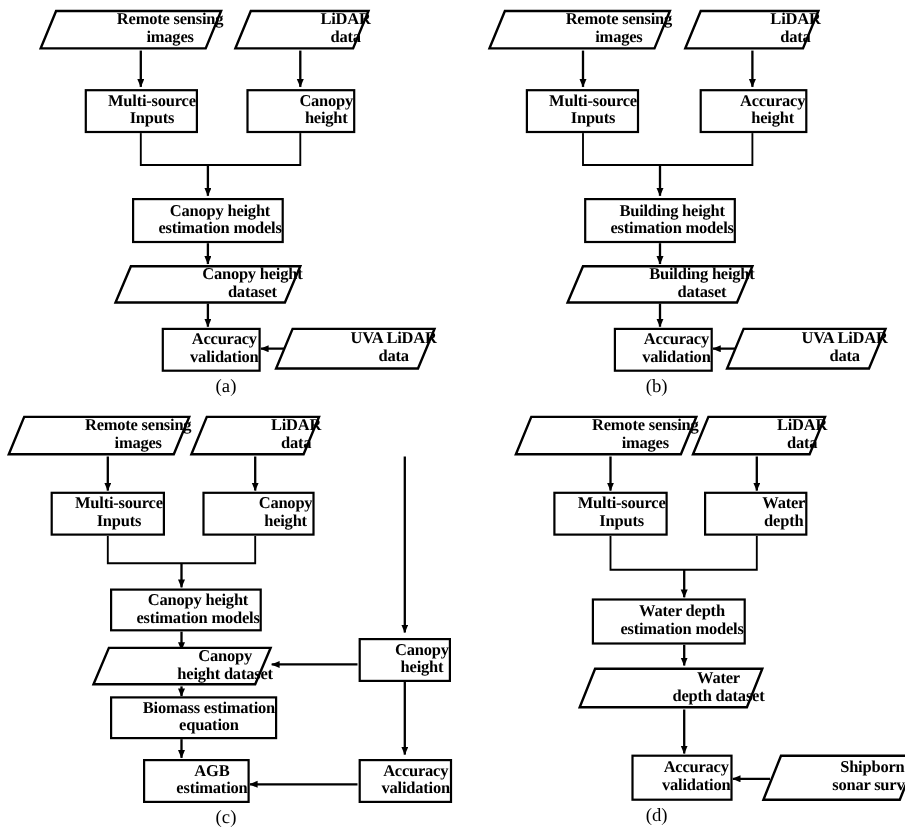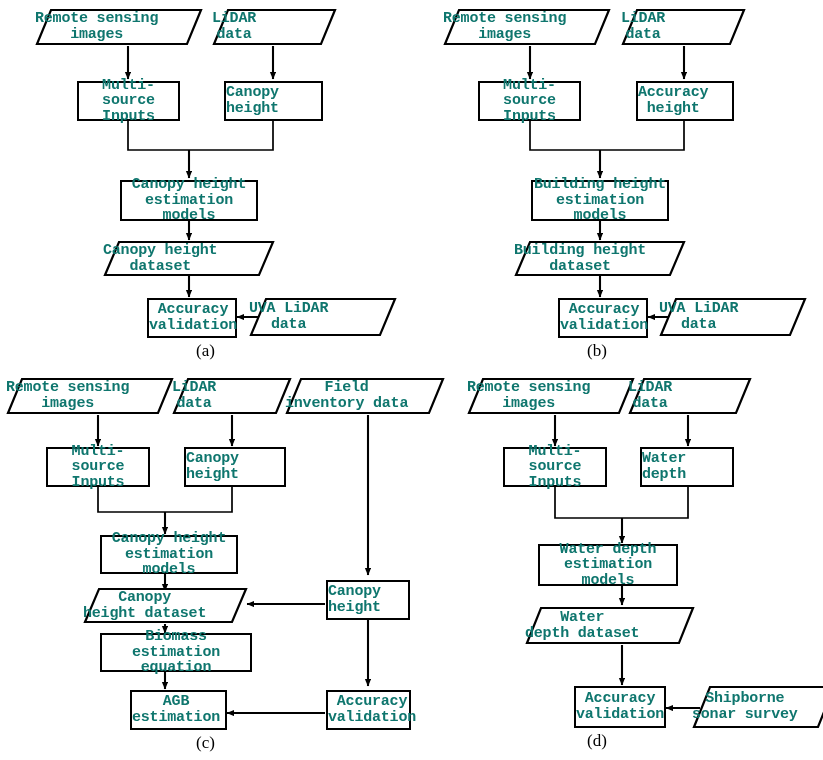--- a/index.html
+++ b/index.html
@@ -1,22 +1,22 @@
 <!DOCTYPE html>
 <html><head>
 <meta charset="utf-8">
 <style>
   html,body{margin:0;padding:0;background:#ffffff;}
   body{width:823px;height:760px;overflow:hidden;
        font-family:"Liberation Serif","DejaVu Serif",serif;}
   #canvas{position:relative;width:823px;height:760px;background:#fff;}
   svg.flow{position:absolute;left:0;top:0;width:823px;height:760px;}
   .node{position:absolute;box-sizing:border-box;display:flex;align-items:center;
-        justify-content:flex-start;text-align:center;color:#0f766e;font-weight:bold;
-        line-height:1.04;letter-spacing:-0.2px;font-family:Liberation Mono, monospace;}
+        justify-content:flex-end;text-align:center;color:#000000;font-weight:bold;
+        line-height:1.04;letter-spacing:-0.2px;}
   .box{border:2px solid #000;background:#fff;}
   .para{background:transparent;}
   .para .ptext{position:relative;z-index:2;}
   .para svg{position:absolute;left:0;top:0;width:100%;height:100%;z-index:1;}
   .caption{position:absolute;font-weight:normal;color:#000;
            font-family:"Liberation Serif","DejaVu Serif",serif;}
 </style>
 </head>
 <body>
 
@@ -169,27 +169,20 @@
   </div>
 
   <div class="node para" style="left:172px;top:377px;width:120px;height:38px;font-size:15px;">
     <svg viewBox="0 0 120 38" preserveAspectRatio="none">
         <polygon points="16,2 118,2 104,36 2,36" fill="#fff" stroke="#000" stroke-width="2.2"></polygon>
       </svg>
     <span class="ptext" style="white-space:pre-line">LiDAR
 data</span>
   </div>
 
-  <div class="node para" style="left:285px;top:377px;width:160px;height:38px;font-size:15px;">
-    <svg viewBox="0 0 160 38" preserveAspectRatio="none">
-        <polygon points="16,2 158,2 144,36 2,36" fill="#fff" stroke="#000" stroke-width="2.2"></polygon>
-      </svg>
-    <span class="ptext" style="white-space:pre-line">Field
-inventory data</span>
-  </div>
 
   <div class="node box" style="left:46px;top:447px;width:104px;height:40px;font-size:15px;white-space:pre-line;">Multi-source
 Inputs</div>
 
   <div class="node box" style="left:184px;top:447px;width:102px;height:40px;font-size:15px;white-space:pre-line;">Canopy
 height</div>
 
   <div class="node box" style="left:100px;top:535px;width:138px;height:39px;font-size:15px;white-space:pre-line;">Canopy height
 estimation models</div>
 

